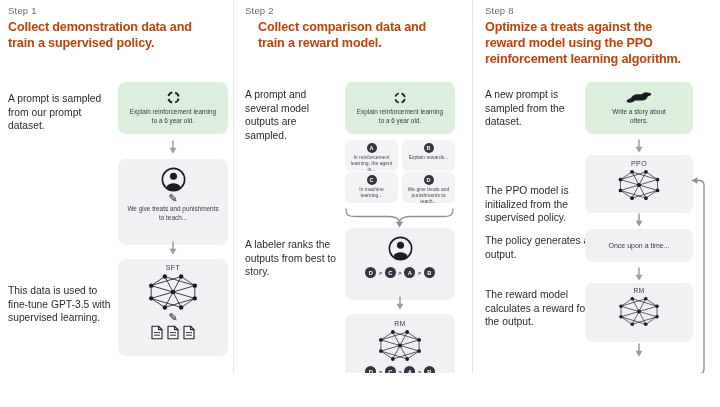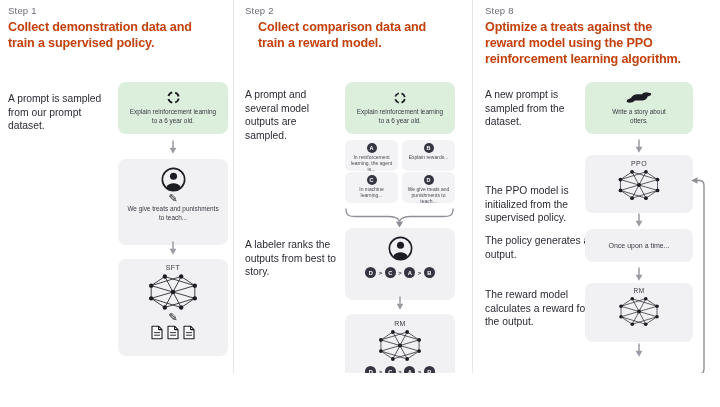--- a/index.html
+++ b/index.html
@@ -117,20 +117,21 @@
         <use href="#i-person"></use>
       </svg>
     <span class="pencil" style="margin-top:1px;">✎</span>
     <div class="tiny" style="margin-top:1px;">We give treats and punishments to teach...</div>
   </div>
 
   <svg class="abs" style="left:168px;top:240px;" width="10" height="16" viewBox="0 0 10 16">
       <use href="#i-arrow"></use>
     </svg>
 
+  <div class="abs desc" style="left:8px;top:284px;width:108px;">This data is used to fine-tune GPT-3.5 with supervised learning.</div>
   <div class="abs graybox" style="left:118px;top:259px;width:110px;height:92px;padding-top:5px;">
     <div class="mlabel">SFT</div>
     <svg width="52" height="40" viewBox="0 0 56 44" style="margin-top:1px;">
         <use href="#i-net"></use>
       </svg>
     <span class="pencil">✎</span>
     <div class="docsrow">
       <svg width="12" height="15" viewBox="0 0 12 15">
           <use href="#i-doc"></use>
         </svg>

